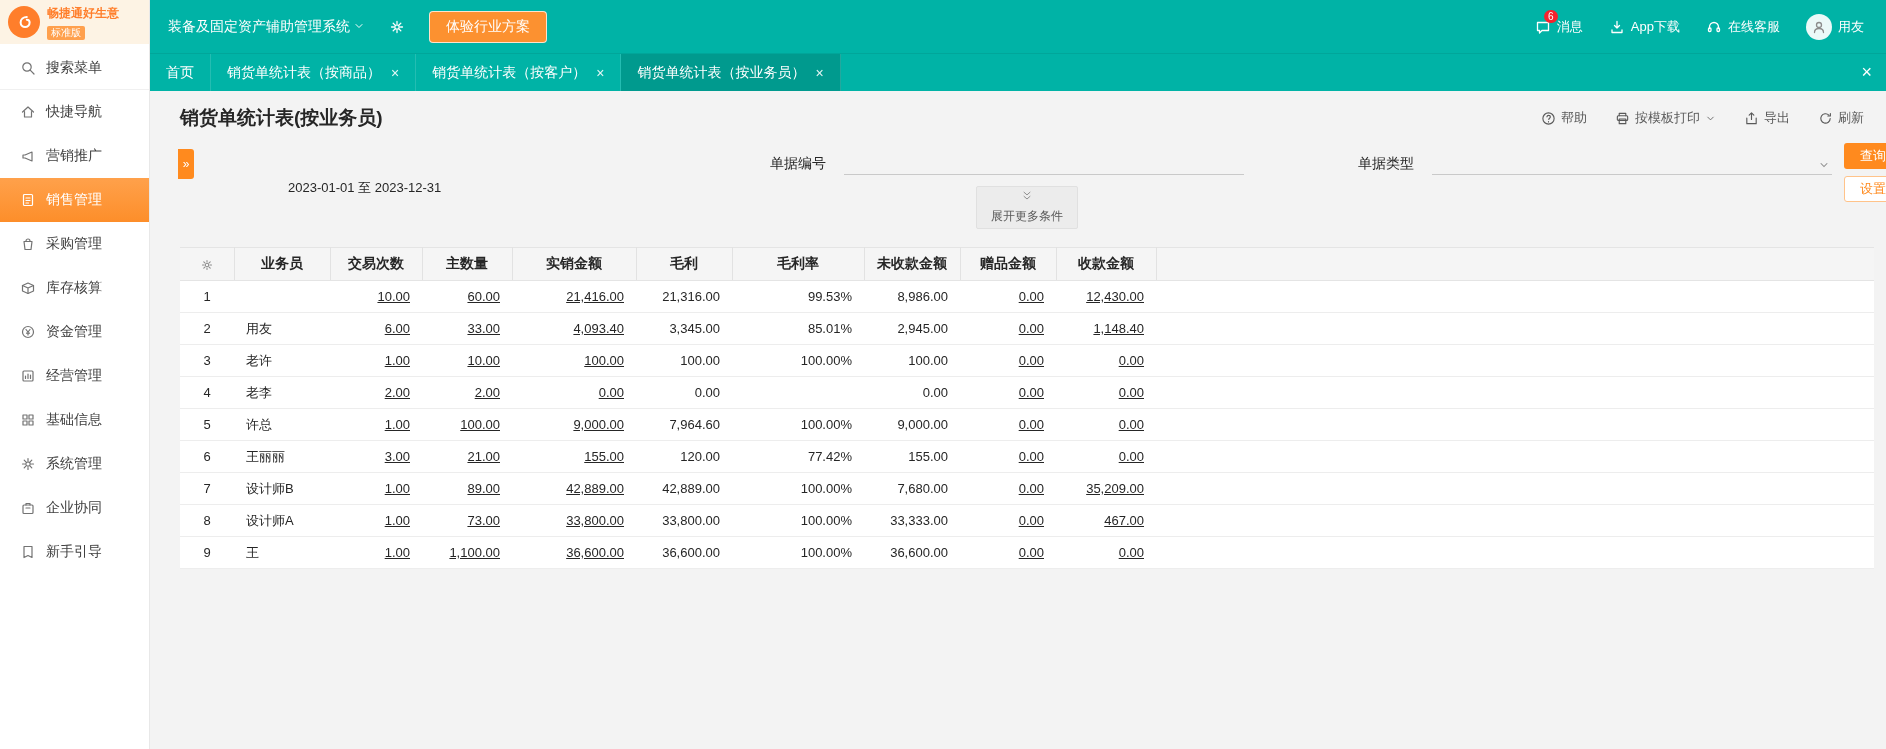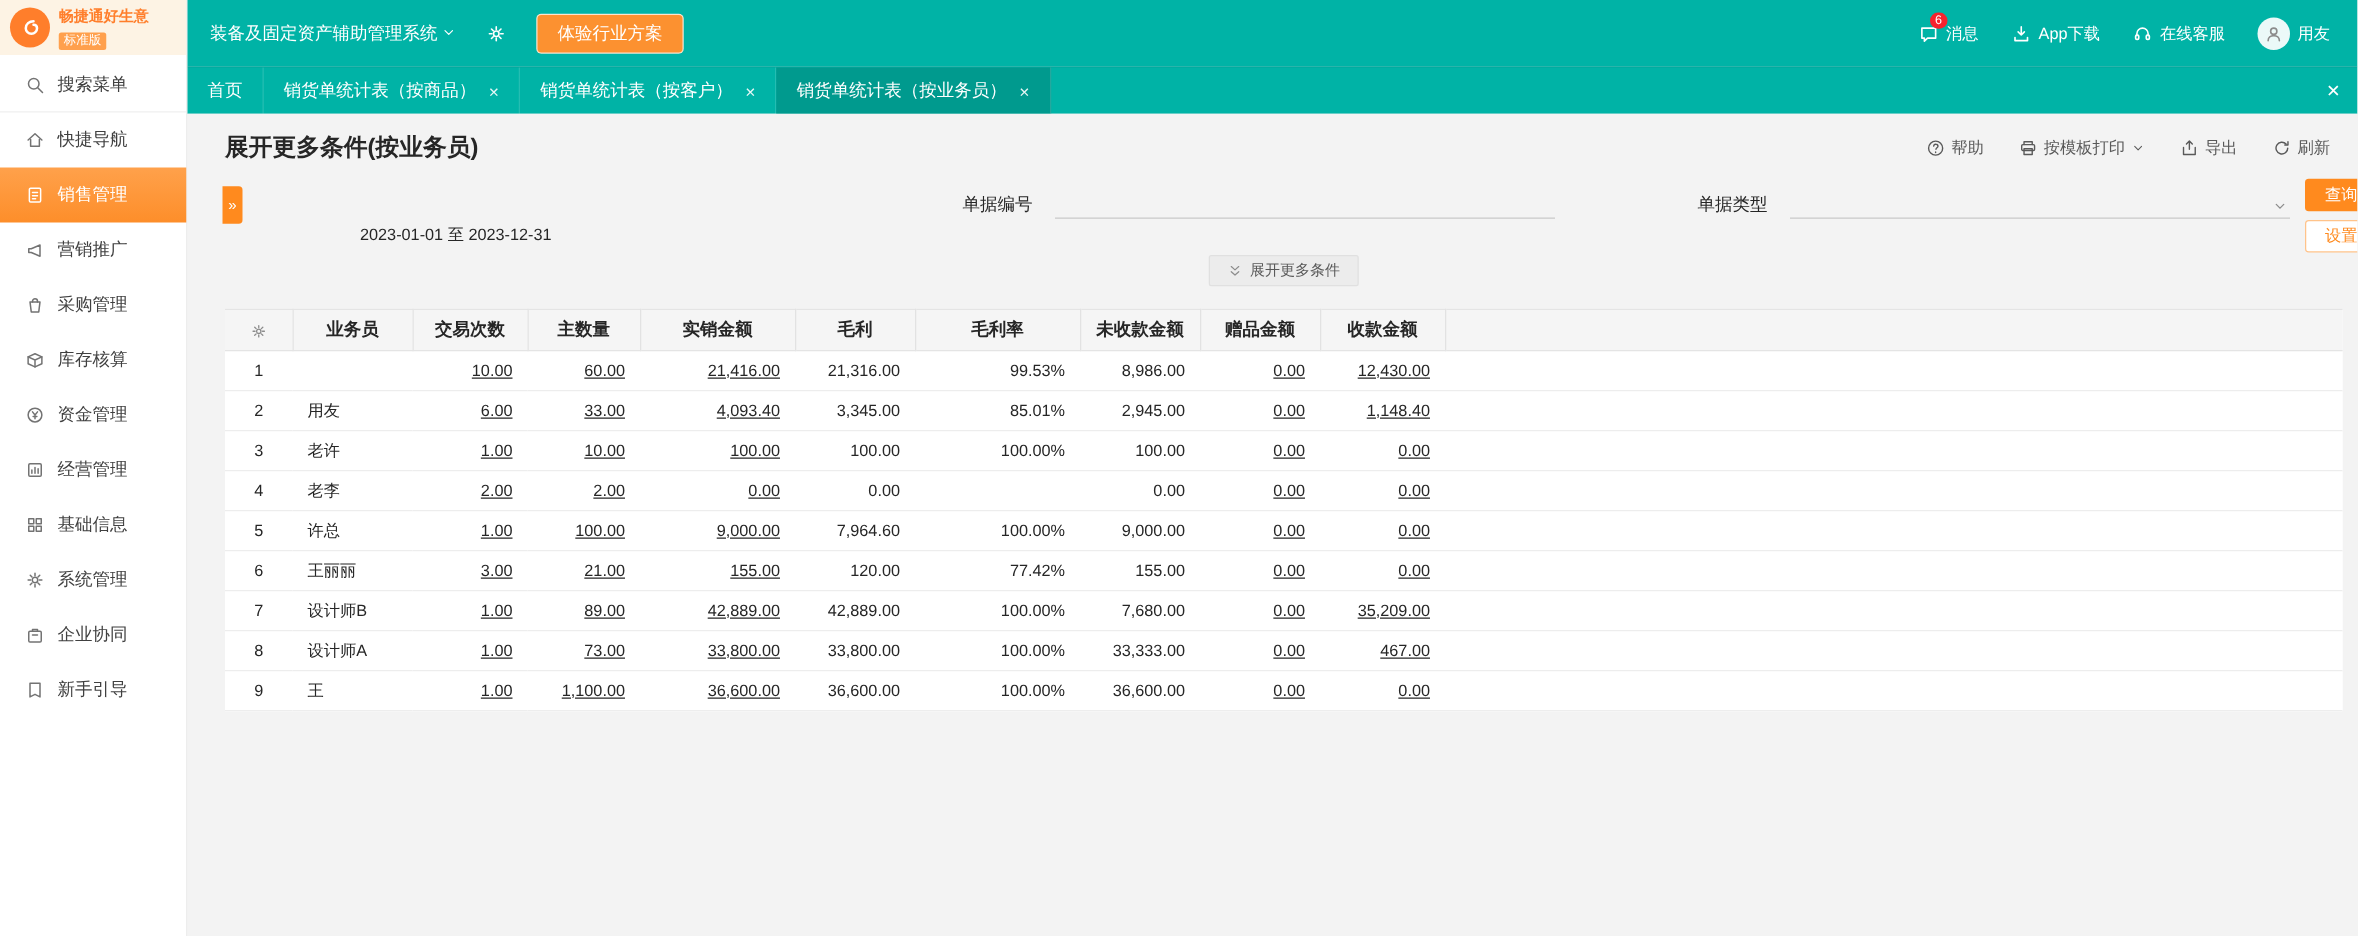--- a/index.html
+++ b/index.html
@@ -69,21 +69,21 @@
   .qopt.active{background:var(--orange);color:#fff;border-bottom:none;border-radius:10px;padding:2px 9px;line-height:15px;}
   .date-range{position:absolute;left:108px;top:40px;font-size:13px;color:var(--ink);white-space:nowrap;}
   .fg-docno{left:590px;}
   .fg-doctype{left:1130px;margin-left:48px;}
   .underline-input{width:400px;border:none;border-bottom:1px solid #c9c9c9;background:transparent;height:22px;font-size:13px;outline:none;}
   .underline-select{width:400px;border-bottom:1px solid #c9c9c9;height:22px;position:relative;cursor:pointer;}
   .underline-select svg{position:absolute;right:2px;top:6px;stroke:#8c8c8c;fill:none;stroke-width:1.4;stroke-linecap:round;}
   .fb-actions{position:absolute;right:-28px;top:4px;display:flex;flex-direction:column;gap:7px;}
   .btn-search{background:var(--orange);color:#fff;border:none;width:58px;height:26px;border-radius:3px;font-size:13px;cursor:pointer;}
   .btn-settings{background:#fff;color:var(--orange);border:1px solid #ffc38a;width:58px;height:26px;border-radius:3px;font-size:13px;cursor:pointer;}
-  .expand-pill{position:absolute;left:50%;transform:translateX(-50%);bottom:2px;background:#ececec;border:1px solid #e0e0e0;color:var(--ink2);font-size:12px;padding:3px 14px;display:flex;align-items:center;gap:6px;cursor:pointer;border-radius:2px;white-space:nowrap;}
+  .expand-pill{position:absolute;left:50%;transform:translateX(-50%);bottom:2px;background:#ececec;border:1px solid #e0e0e0;color:var(--ink2);font-size:12px;padding:3px 14px;display:flex;align-items:center;gap:6px;cursor:pointer;border-radius:2px;white-space:nowrap;flex-direction:column;}
   .expand-pill svg{stroke:#8c8c8c;fill:none;stroke-width:1.3;stroke-linecap:round;stroke-linejoin:round;}
 
   
   .report-table{width:100%;border-collapse:collapse;table-layout:fixed;background:#fff;margin-top:16px;}
   .report-table th{height:33px;background:#f5f5f5;font-size:14px;font-weight:bold;color:var(--ink);text-align:center;border-top:1px solid #e4e4e4;border-bottom:1px solid #e4e4e4;border-right:1px solid #e2e2e2;}
   .report-table th:last-child{border-right:none;}
   .report-table td{height:32px;font-size:13px;color:var(--ink);border-bottom:1px solid #ededed;background:#fff;}
   .col-idx{text-align:center;color:#595959;}
   .col-name{text-align:left;padding-left:12px;}
   .col-num{text-align:right;padding-right:12px;}
@@ -120,36 +120,36 @@
       </div>
       <div class="menu-item">
         <span class="mi-icon">
             <svg width="16" height="16" viewBox="0 0 16 16">
               <path d="M2.5 8L8 3l5.5 5"></path>
               <path d="M4.5 7.5V13h7V7.5"></path>
             </svg>
           </span>
         <span>快捷导航</span>
       </div>
+      <div class="menu-item">
+        <span class="mi-icon">
+            <svg width="16" height="16" viewBox="0 0 16 16">
+              <path d="M3 7v3h2l7 3V4L5 7H3z"></path>
+            </svg>
+          </span>
+        <span>营销推广</span>
+      </div>
       <div class="menu-item active">
         <span class="mi-icon">
             <svg width="16" height="16" viewBox="0 0 16 16">
               <rect x="3.5" y="2.5" width="9" height="11" rx="1"></rect>
               <path d="M6 6h4M6 8.5h4M6 11h2.5"></path>
             </svg>
           </span>
         <span>销售管理</span>
-      </div>
-      <div class="menu-item">
-        <span class="mi-icon">
-            <svg width="16" height="16" viewBox="0 0 16 16">
-              <path d="M3 7v3h2l7 3V4L5 7H3z"></path>
-            </svg>
-          </span>
-        <span>营销推广</span>
       </div>
       <div class="menu-item">
         <span class="mi-icon">
             <svg width="16" height="16" viewBox="0 0 16 16">
               <path d="M4 5.5h8l-1 8H5z"></path>
               <path d="M6 5.5V5a2 2 0 0 1 4 0v.5"></path>
             </svg>
           </span>
         <span>采购管理</span>
       </div>
@@ -294,21 +294,21 @@
       <div class="tab active">
         <span>销货单统计表（按业务员）</span>
         <span class="x">×</span>
       </div>
       <span class="tabbar-close">×</span>
     </div>
 
     <div class="content">
 
       <div class="page-header">
-        <h1 class="page-title">展开更多条件(按业务员)</h1>
+        <h1 class="page-title">销货单统计表(按业务员)</h1>
         <div class="toolbar">
           <span class="tool">
             <svg width="15" height="15" viewBox="0 0 16 16">
                 <circle cx="8" cy="8" r="6"></circle>
                 <path d="M6.3 6.2c.2-1 1-1.6 1.9-1.5 1 0 1.8.8 1.8 1.7 0 1.2-1.7 1.4-1.7 2.6"></path>
                 <path d="M8 11.3v.4"></path>
               </svg>
             <span>帮助</span>
           </span>
           <span class="tool">

